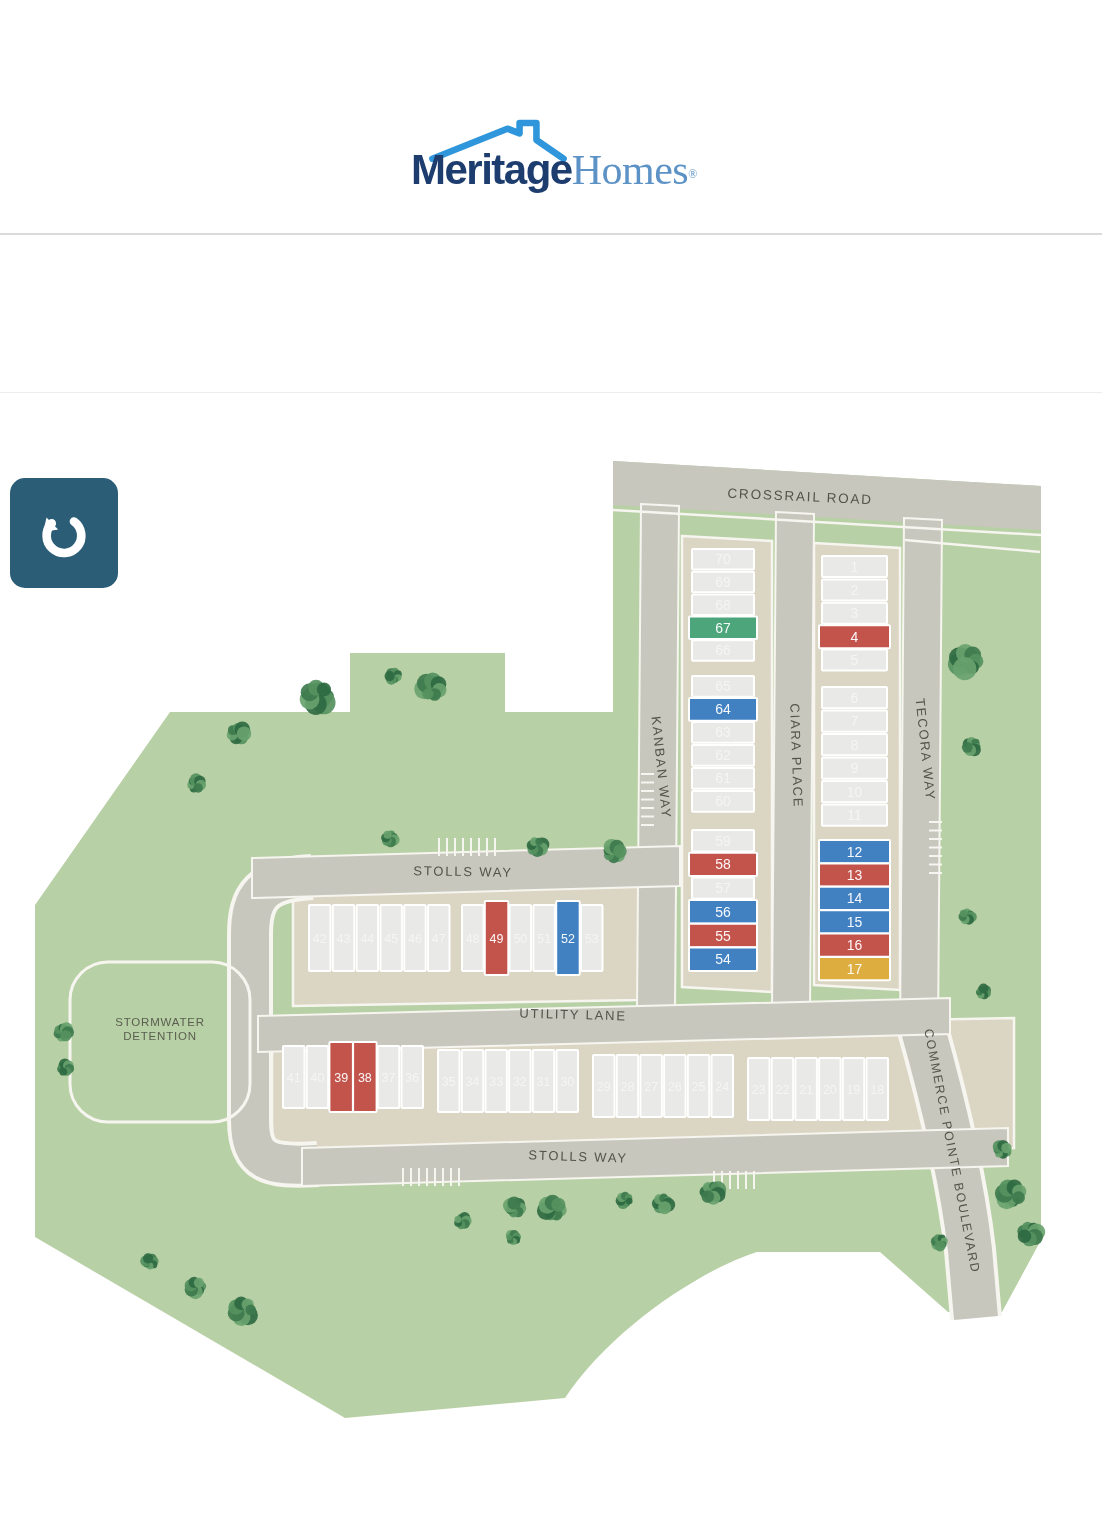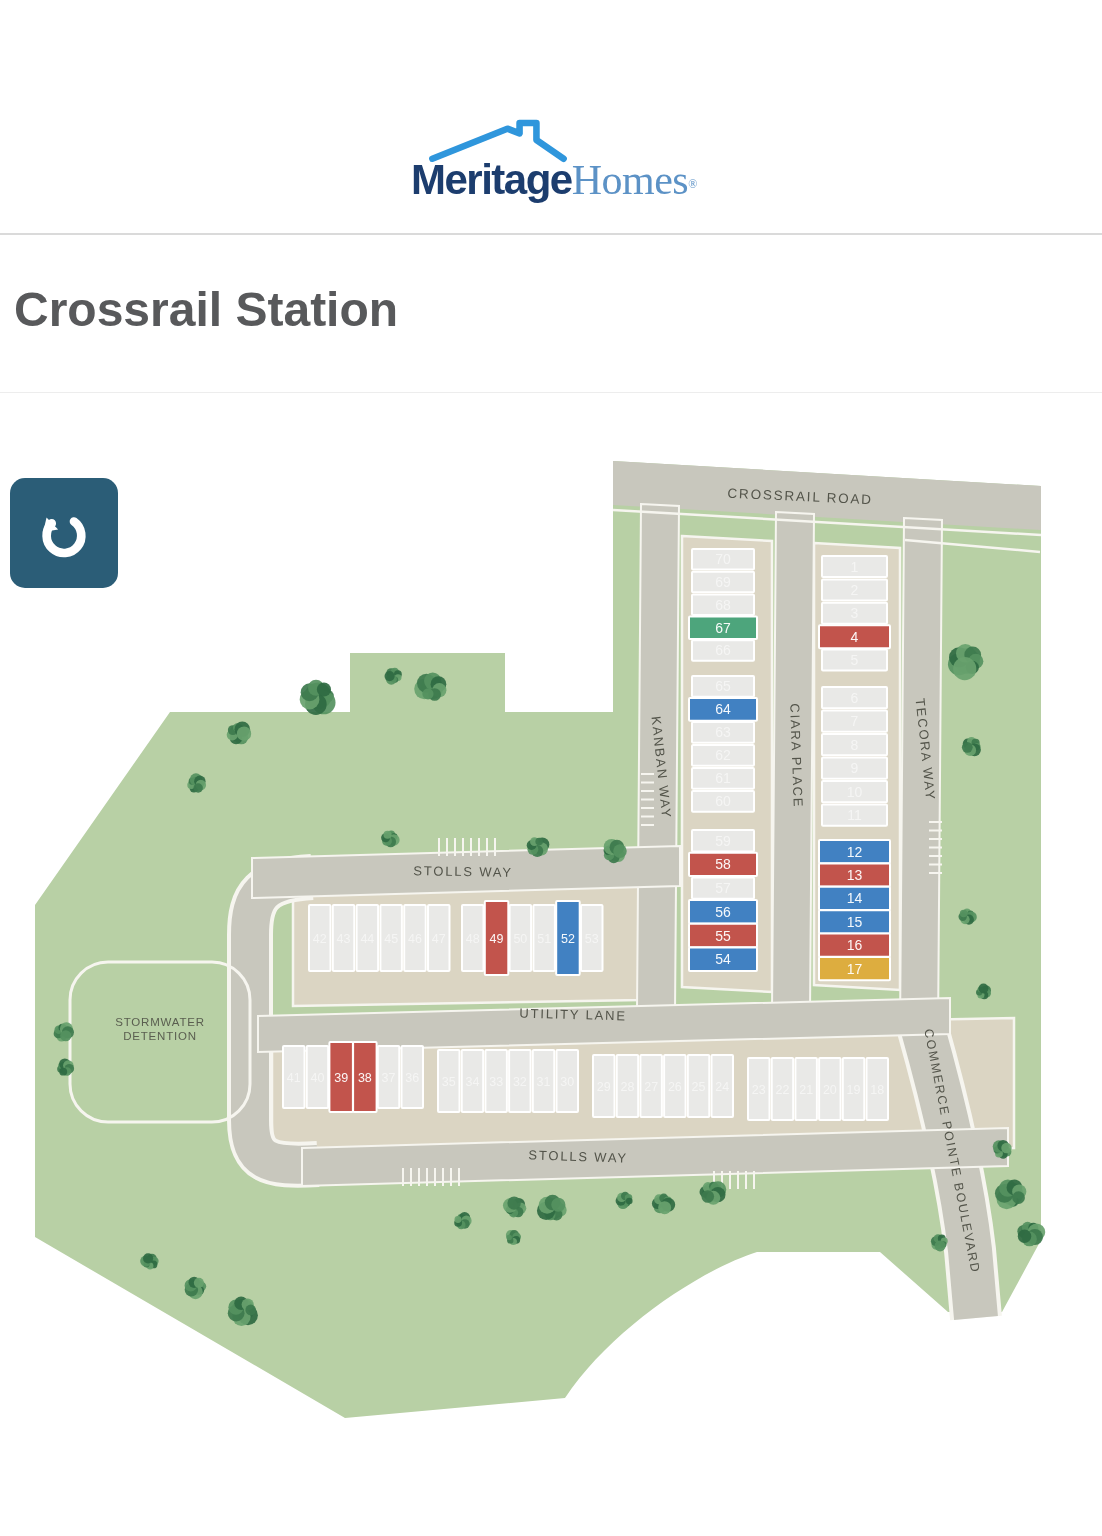--- a/index.html
+++ b/index.html
@@ -1,21 +1,21 @@
 <!DOCTYPE html>
 <html style="--green: #b8d0a5; --road: #c8c7bd; --pad: #dbd5c3; --curb: #f6f5ef; --label: #53544a; --btn: #2b5d77;"><head>
 <meta charset="utf-8">
 <style>
   html,body{margin:0;padding:0;background:#fff;}
   .page{position:relative;width:1102px;height:1536px;background:#ffffff;overflow:hidden;
         font-family:"Liberation Sans",sans-serif;}
   
   .logo{position:absolute;top:112px;left:50%;transform:translateX(-50%);width:280px;height:100px;}
   .logo svg{position:absolute;top:2px;left:12px;}
-  .logo-text{position:absolute;top:44px;left:0;white-space:nowrap;}
+  .logo-text{position:absolute;top:34px;left:0;white-space:nowrap;}
   .brand-a{font-family:"Liberation Sans",sans-serif;font-weight:700;font-size:42px;color:#1c3d6e;letter-spacing:-1.5px;}
   .brand-b{font-family:"Liberation Serif",serif;font-weight:400;font-size:42px;color:#5c92c6;letter-spacing:-0.5px;}
   .brand-r{font-family:"Liberation Serif",serif;font-size:12px;color:#5c92c6;vertical-align:super;}
   .divider{position:absolute;left:0;width:1102px;height:0;border-top:2px solid #dadada;}
   .divider.faint{border-top:1px solid #ededed;}
   .page-title{position:absolute;top:282px;left:14px;margin:0;font-size:48px;font-weight:700;color:#58595b;letter-spacing:0;}
   
   .reset-btn{position:absolute;top:478px;left:10px;width:108px;height:110px;background:var(--btn,#2b5d77);
              border:none;border-radius:15px;cursor:pointer;display:flex;align-items:center;justify-content:center;}
   
@@ -33,21 +33,20 @@
     <div class="logo">
       <svg width="150" height="50" viewBox="0 0 160 52">
         <path d="M10,47 L90,15 L103,20 L103,9 L121,9 L121,27 L150,47" fill="none" stroke="#2f96dc" stroke-width="7" stroke-linejoin="round" stroke-linecap="round"></path>
       </svg>
       <div class="logo-text"><span class="brand-a">Meritage</span><span class="brand-b">Homes</span><span class="brand-r">®</span></div>
     </div>
   </header>
 
   <div class="divider" style="top:233px"></div>
 
-  <h1 class="page-title">Crossrail Station</h1>
 
   <div class="divider faint" style="top:392px"></div>
 
   <svg id="plan" width="1102" height="1536" viewBox="0 0 1102 1536">
 
     <path d="M613,461 L1041,486 L1041,1240 L1002,1312 L948,1312 L880,1252 L757,1252
          C700,1270 610,1330 565,1398 L345,1418 L35,1237 L35,905 L170,712 L350,712
          L350,653 L505,653 L505,712 L613,712 Z" fill="var(--green,#b8d0a5)"></path>
 
     <g fill="var(--pad,#dbd5c3)" stroke="var(--curb,#f6f5ef)" stroke-width="2.5">

